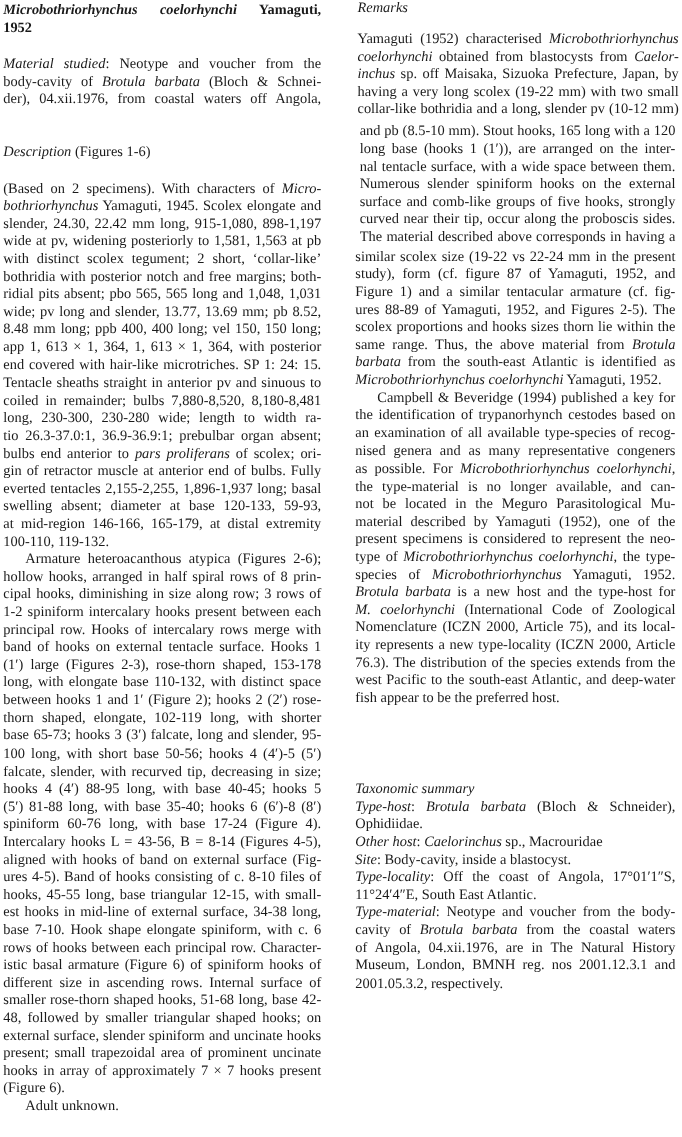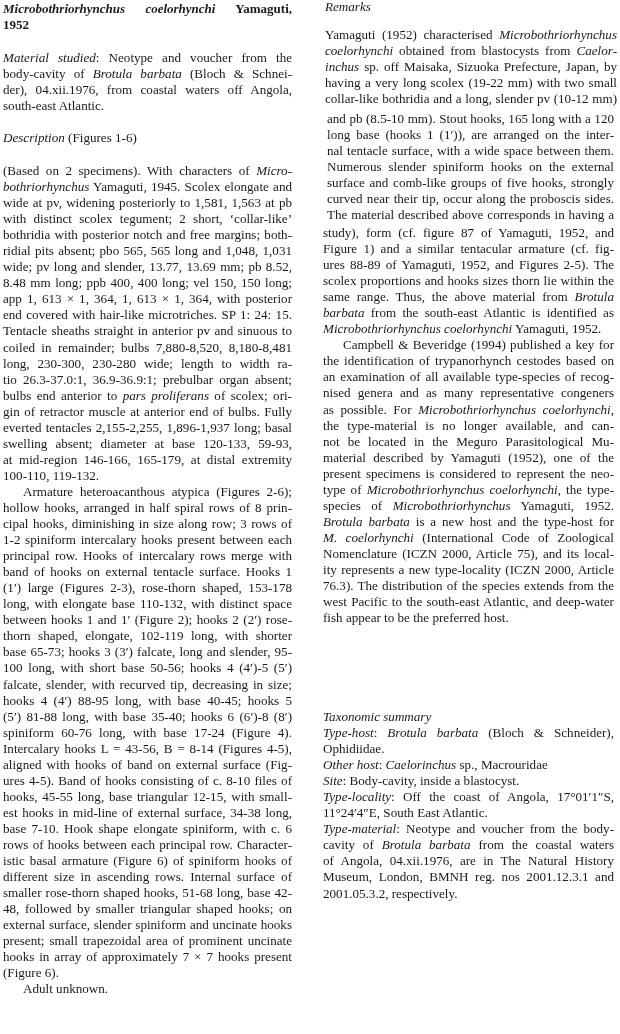--- a/index.html
+++ b/index.html
@@ -26,28 +26,28 @@
 
 <div id="left" class="col">
   <div class="title b" style="position:absolute; top:1px; left:0; width:289px;">
       <span class="ln"><span class="it">Microbothriorhynchus coelorhynchi</span><span> Yamaguti,</span></span>
       <span class="ln last"><span>1952</span></span>
     </div>
   <div style="position:absolute; top:50px; left:0; width:289px;">
       <span class="ln"><span class="it">Material studied</span><span>: Neotype and voucher from the</span></span>
       <span class="ln"><span>body-cavity of </span><span class="it">Brotula barbata</span><span> (Bloch &amp; Schnei-</span></span>
       <span class="ln"><span>der), 04.xii.1976, from coastal waters off Angola,</span></span>
-      <span class="ln last"><span>south-east Atlantic.</span></span>
     </div>
   <div style="position:absolute; top:130px; left:0; width:289px;">
       <span class="ln last"><span class="it">Description</span><span> (Figures 1-6)</span></span>
     </div>
   <div style="position:absolute; top:163px; left:0; width:289px;font-family:Liberation Serif, serif;">
       <span class="ln"><span>(Based on 2 specimens). With characters of </span><span class="it">Micro-</span></span>
       <span class="ln"><span class="it">bothriorhynchus</span><span> Yamaguti, 1945. Scolex elongate and</span></span>
+      <span class="ln"><span>slender, 24.30, 22.42 mm long, 915-1,080, 898-1,197</span></span>
       <span class="ln"><span>wide at pv, widening posteriorly to 1,581, 1,563 at pb</span></span>
       <span class="ln"><span>with distinct scolex tegument; 2 short, ‘collar-like’</span></span>
       <span class="ln"><span>bothridia with posterior notch and free margins; both-</span></span>
       <span class="ln"><span>ridial pits absent; pbo 565, 565 long and 1,048, 1,031</span></span>
       <span class="ln"><span>wide; pv long and slender, 13.77, 13.69 mm; pb 8.52,</span></span>
       <span class="ln"><span>8.48 mm long; ppb 400, 400 long; vel 150, 150 long;</span></span>
       <span class="ln"><span>app 1, 613 × 1, 364, 1, 613 × 1, 364, with posterior</span></span>
       <span class="ln"><span>end covered with hair-like microtriches. SP 1: 24: 15.</span></span>
       <span class="ln"><span>Tentacle sheaths straight in anterior pv and sinuous to</span></span>
       <span class="ln"><span>coiled in remainder; bulbs 7,880-8,520, 8,180-8,481</span></span>
@@ -108,20 +108,21 @@
   <div style="position:absolute; top:111px; left:3px; width:287px;">
       <span class="ln"><span>and pb (8.5-10 mm). Stout hooks, 165 long with a 120</span></span>
       <span class="ln"><span>long base (hooks 1 (1′)), are arranged on the inter-</span></span>
       <span class="ln"><span>nal tentacle surface, with a wide space between them.</span></span>
       <span class="ln"><span>Numerous slender spiniform hooks on the external</span></span>
       <span class="ln"><span>surface and comb-like groups of five hooks, strongly</span></span>
       <span class="ln"><span>curved near their tip, occur along the proboscis sides.</span></span>
       <span class="ln"><span>The material described above corresponds in having a</span></span>
     </div>
   <div style="position:absolute; top:225px; left:-1px; width:291px;">
+      <span class="ln"><span>similar scolex size (19-22 vs 22-24 mm in the present</span></span>
       <span class="ln"><span>study), form (cf. figure 87 of Yamaguti, 1952, and</span></span>
       <span class="ln"><span>Figure 1) and a similar tentacular armature (cf. fig-</span></span>
       <span class="ln"><span>ures 88-89 of Yamaguti, 1952, and Figures 2-5). The</span></span>
       <span class="ln"><span>scolex proportions and hooks sizes thorn lie within the</span></span>
       <span class="ln"><span>same range. Thus, the above material from </span><span class="it">Brotula</span></span>
       <span class="ln"><span class="it">barbata</span><span> from the south-east Atlantic is identified as</span></span>
       <span class="ln last"><span class="it">Microbothriorhynchus coelorhynchi</span><span> Yamaguti, 1952.</span></span>
       <span class="ln ind"><span>Campbell &amp; Beveridge (1994) published a key for</span></span>
       <span class="ln"><span>the identification of trypanorhynch cestodes based on</span></span>
       <span class="ln"><span>an examination of all available type-species of recog-</span></span>

